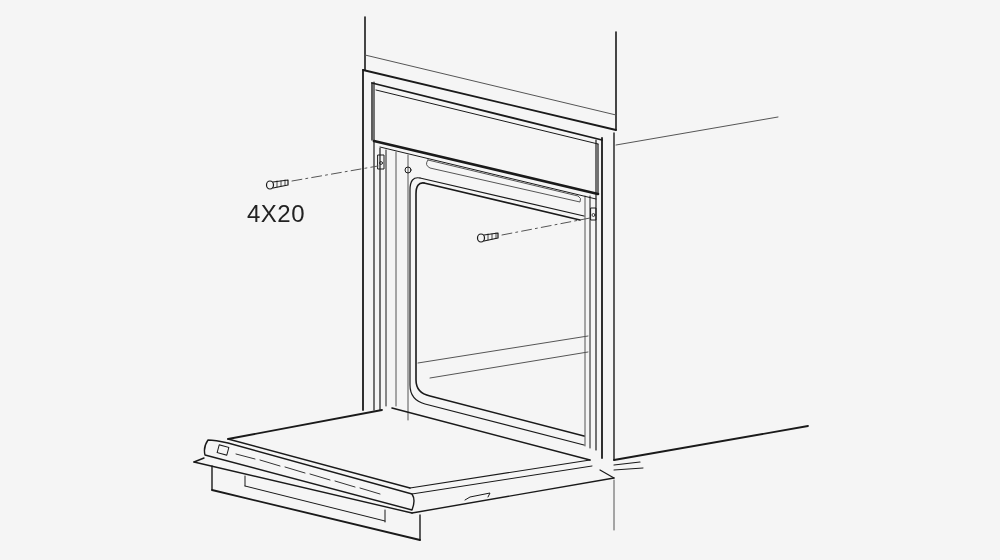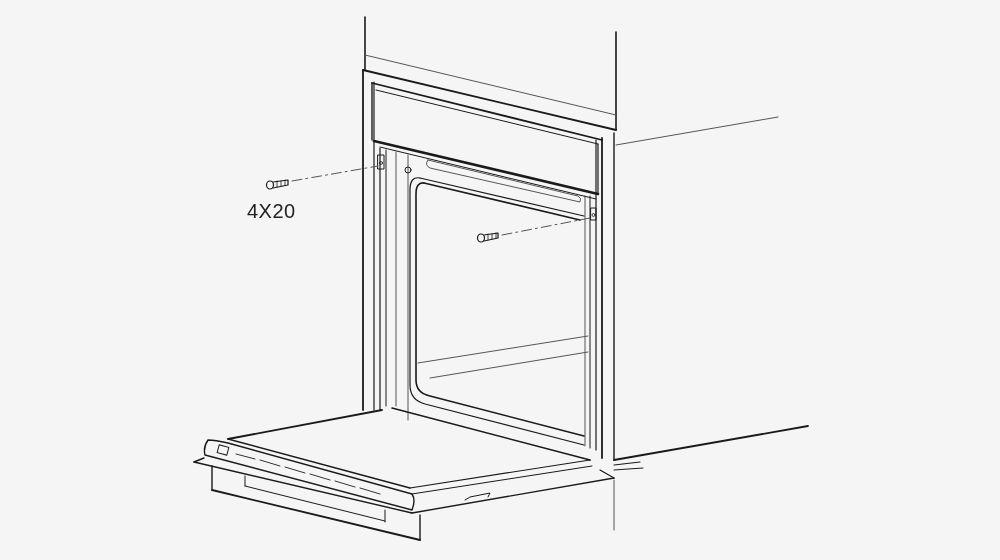--- a/index.html
+++ b/index.html
@@ -5,21 +5,21 @@
   html, body { margin: 0; padding: 0; }
   body {
     width: 1000px; height: 560px; overflow: hidden;
     background: #f5f5f5;
     font-family: "Liberation Sans", sans-serif;
   }
   #stage { position: relative; width: 1000px; height: 560px; }
   svg { position: absolute; left: 0; top: 0; }
   .label {
     position: absolute; left: 247px; top: 200px;
-    font-size: 20px; color: #222; letter-spacing: 0.5px;
+    font-size: 24px; color: #222; letter-spacing: 0.5px;
     font-family: "Liberation Sans", sans-serif;
   }
 </style>
 </head>
 <body>
 
 <div id="stage">
   <svg width="1000" height="560" viewBox="0 0 1000 560">
     <g fill="none" stroke="#1a1a1a" stroke-linejoin="round" stroke-linecap="round">
 

